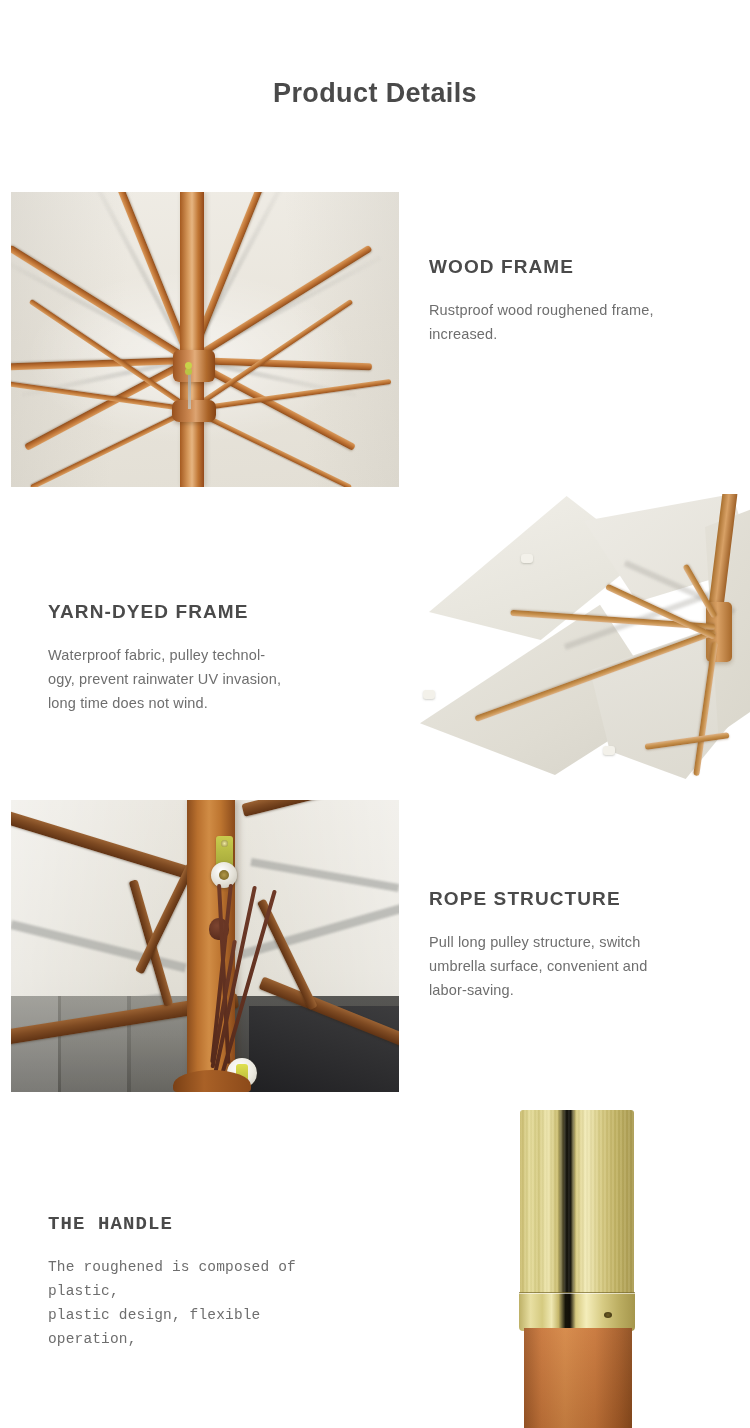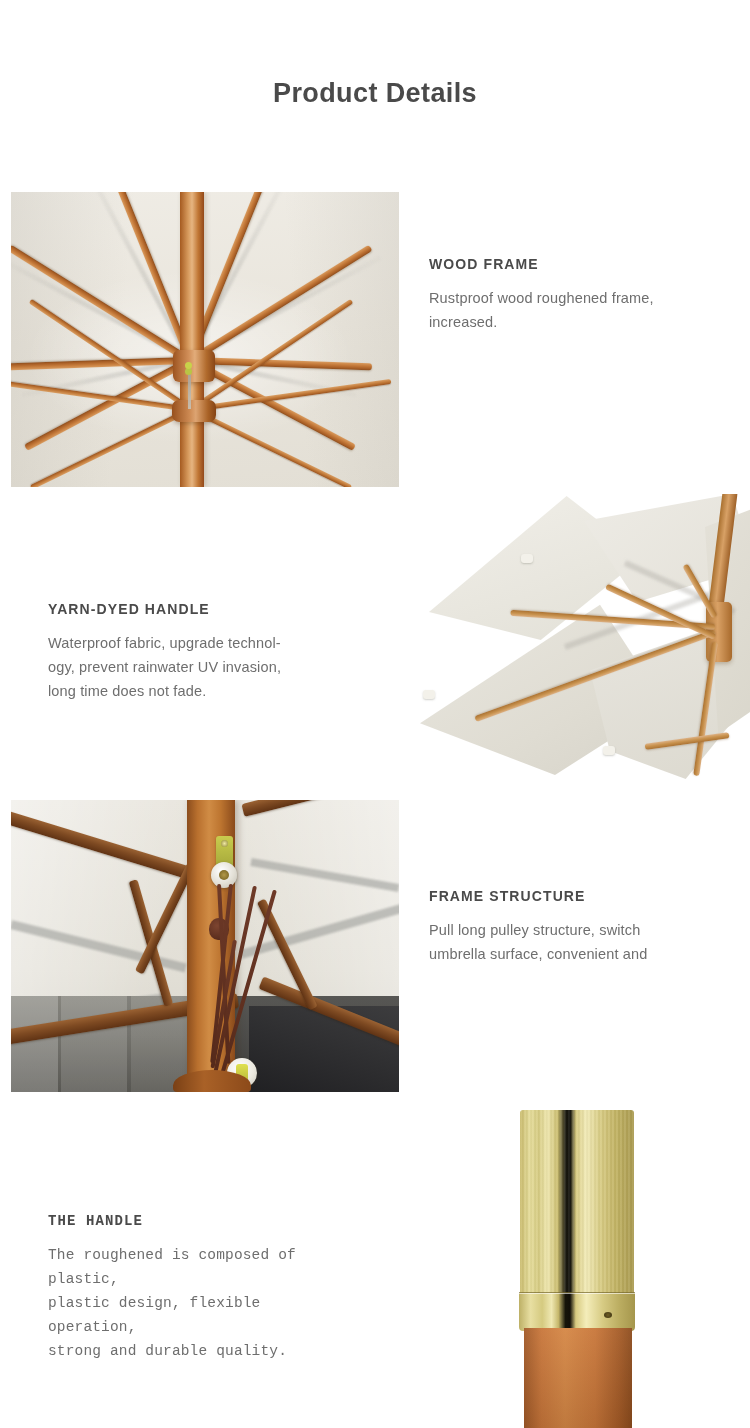--- a/index.html
+++ b/index.html
@@ -29,29 +29,29 @@
     font-size: 27px;
     font-weight: bold;
     color: #4a4a4a;
     letter-spacing: 0.4px;
   }
 
   
   .feature-text { position: absolute; }
 
   .feature-heading {
-    font-size: 14px;
+    font-size: 19px;
     font-weight: bold;
     color: #4a4a4a;
     letter-spacing: 1.1px;
     white-space: nowrap;
   }
 
   .feature-body {
-    margin-top: 14px;
+    margin-top: 20px;
     font-size: 14.5px;
     line-height: 24px;
     color: #6e6e6e;
     letter-spacing: 0.15px;
     font-weight: normal;
   }
 
   .feature-body span { display: block; }
 
   .tb-wood   { top: 256px;  left: 429px; width: 290px; }
@@ -455,25 +455,25 @@
     <div class="pb-rib" style="left:300px; top:145px; width:135px; transform: rotate(98deg);"></div>
     <div class="pb-rib" style="left:300px; top:120px; width:60px;  transform: rotate(-120deg);"></div>
     <div class="pb-rib" style="left:230px; top:250px; width:85px;  transform: rotate(-8deg);"></div>
 
     <div class="pb-tip" style="left:106px; top:60px;"></div>
     <div class="pb-tip" style="left:8px;   top:196px;"></div>
     <div class="pb-tip" style="left:188px; top:252px;"></div>
   </div>
 
   <div class="feature-text tb-fabric">
-    <div class="feature-heading">YARN-DYED HANDLE</div>
+    <div class="feature-heading">YARN-DYED FRAME</div>
     <div class="feature-body">
-      <span>Waterproof fabric, upgrade technol-</span>
+      <span>Waterproof fabric, pulley technol-</span>
       <span>ogy, prevent rainwater UV invasion,</span>
-      <span>long time does not fade.</span>
+      <span>long time does not wind.</span>
     </div>
   </div>
 
   <div class="photo-rope">
     <div class="pr-fabric"></div>
 
     <div class="pr-seam" style="left:0px;   top:120px; width:180px; height:9px; transform: rotate(14deg);"></div>
     <div class="pr-seam" style="left:0px;   top:215px; width:160px; height:9px; transform: rotate(-8deg);"></div>
     <div class="pr-seam" style="left:230px; top:150px; width:170px; height:9px; transform: rotate(-16deg);"></div>
     <div class="pr-seam" style="left:240px; top:58px;  width:150px; height:8px; transform: rotate(10deg);"></div>
@@ -503,38 +503,38 @@
     <div class="pr-rope" style="left:206px; top:84px;  height:180px; transform: rotate(-3deg);"></div>
     <div class="pr-rope" style="left:218px; top:84px;  height:180px; transform: rotate(6deg);"></div>
     <div class="pr-rope" style="left:222px; top:140px; height:130px; transform: rotate(10deg);"></div>
     <div class="pr-rope" style="left:242px; top:86px;  height:205px; transform: rotate(12deg);"></div>
     <div class="pr-rope" style="left:262px; top:90px;  height:200px; transform: rotate(16deg);"></div>
 
     <div class="pr-base"></div>
   </div>
 
   <div class="feature-text tb-rope">
-    <div class="feature-heading">FRAME STRUCTURE</div>
+    <div class="feature-heading">ROPE STRUCTURE</div>
     <div class="feature-body">
       <span>Pull long pulley structure, switch</span>
       <span>umbrella surface, convenient and</span>
+      <span>labor-saving.</span>
     </div>
   </div>
 
   <div class="photo-handle">
     <div class="ph-brass"></div>
     <div class="ph-collar-line"></div>
     <div class="ph-collar"></div>
     <div class="ph-screw"></div>
     <div class="ph-terra"></div>
     <div class="ph-terra-taper"></div>
   </div>
 
   <div class="feature-text tb-handle">
     <div class="feature-heading">THE HANDLE</div>
     <div class="feature-body">
       <span>The roughened is composed of plastic,</span>
       <span>plastic design, flexible operation,</span>
-      <span>strong and durable quality.</span>
     </div>
   </div>
 
 </div>
 
 </body></html>

